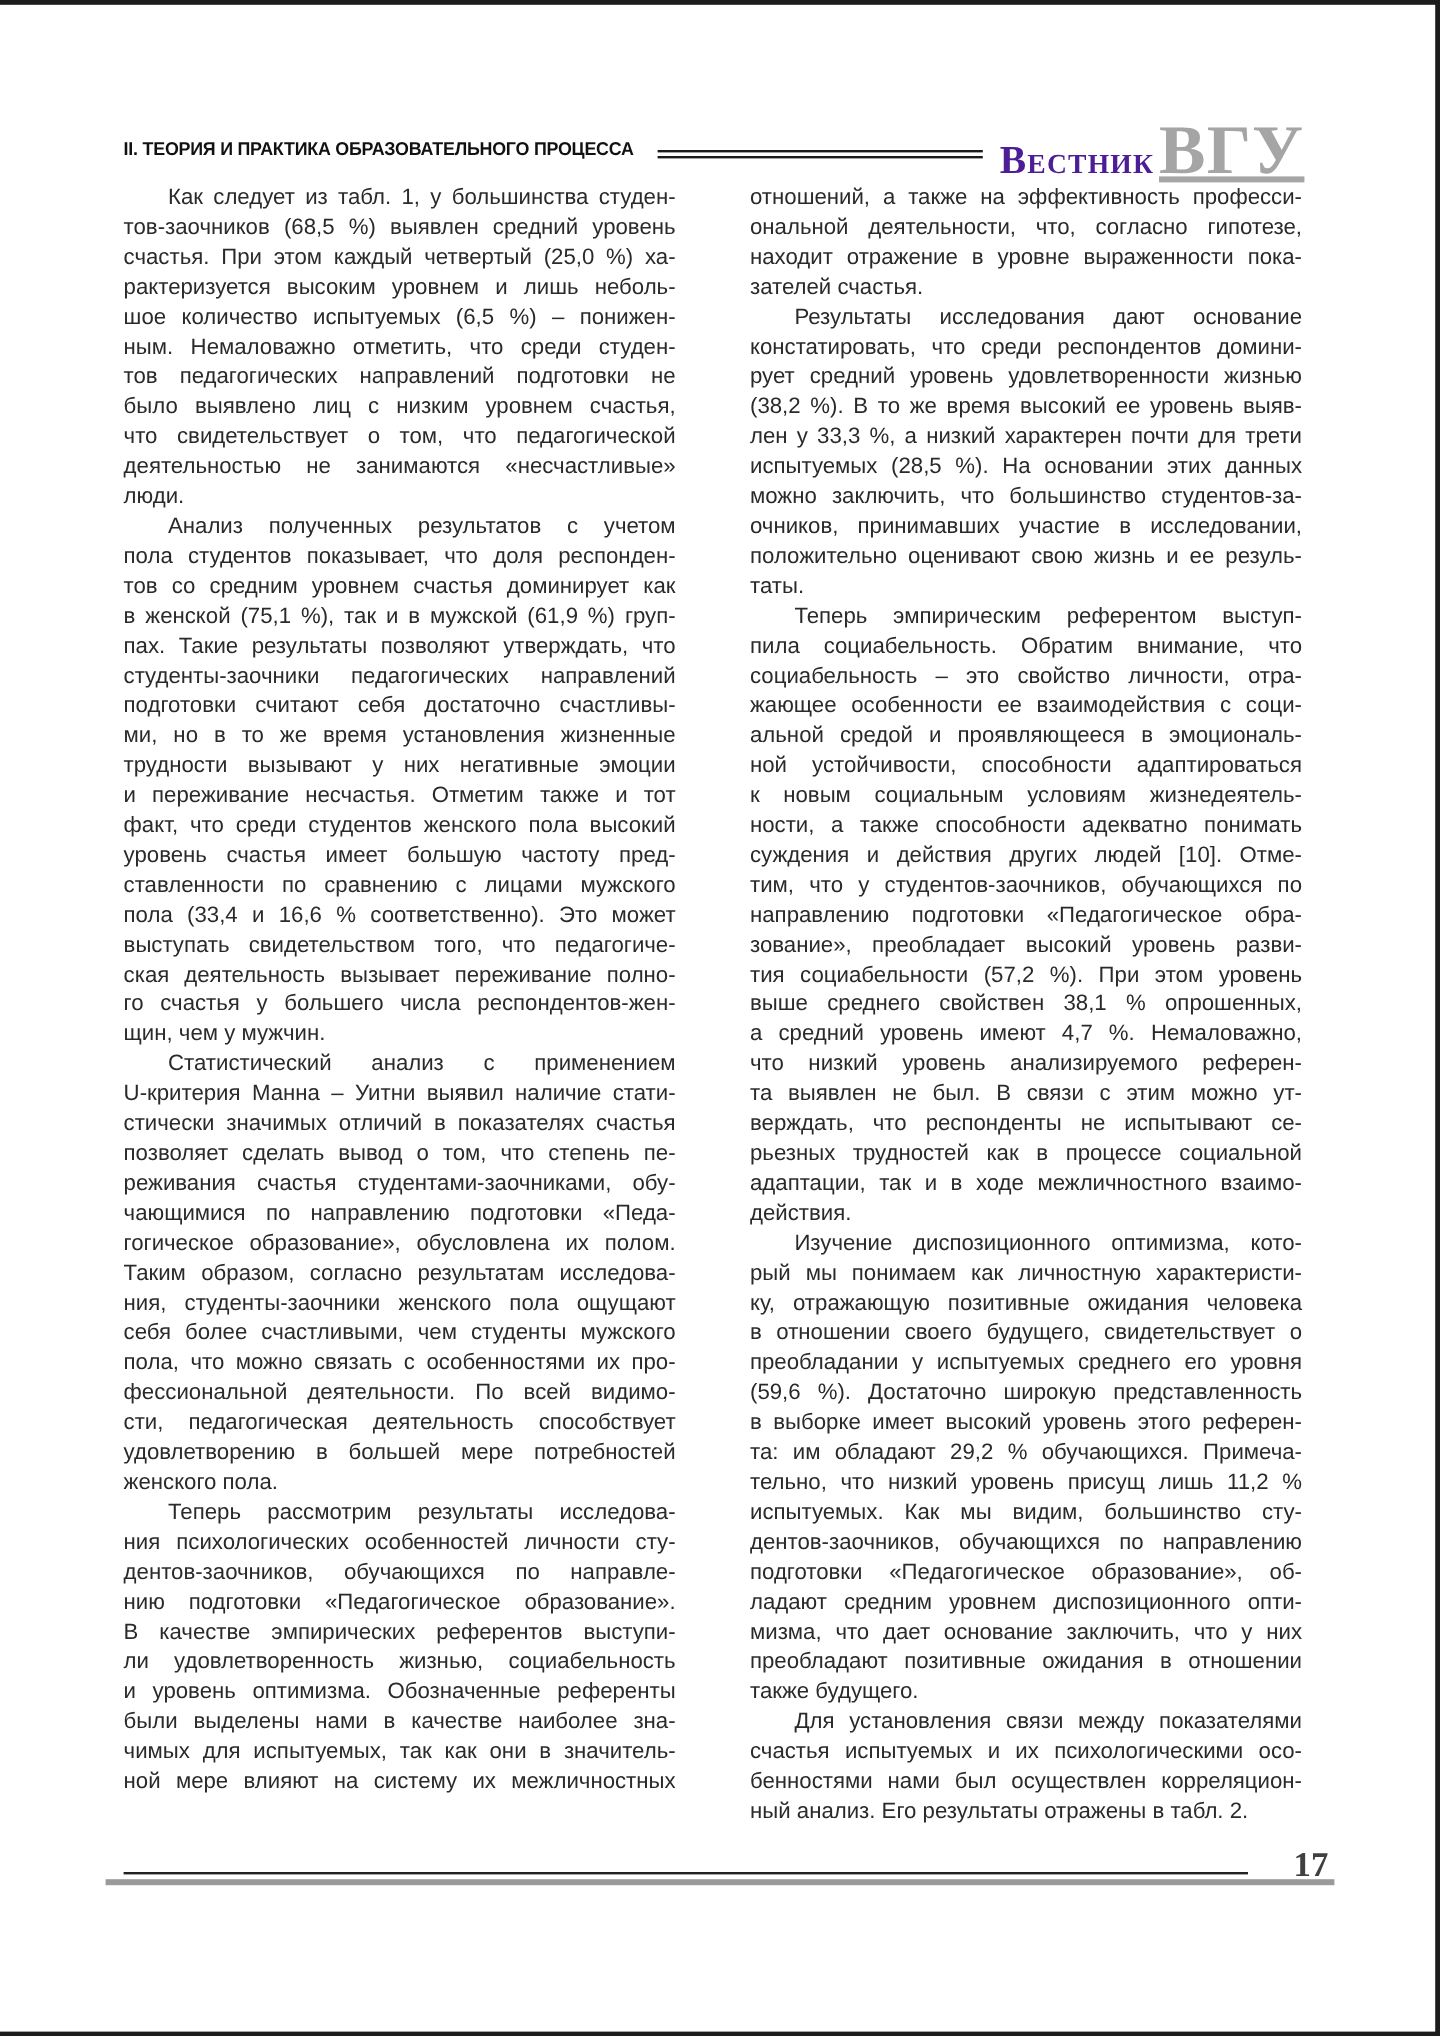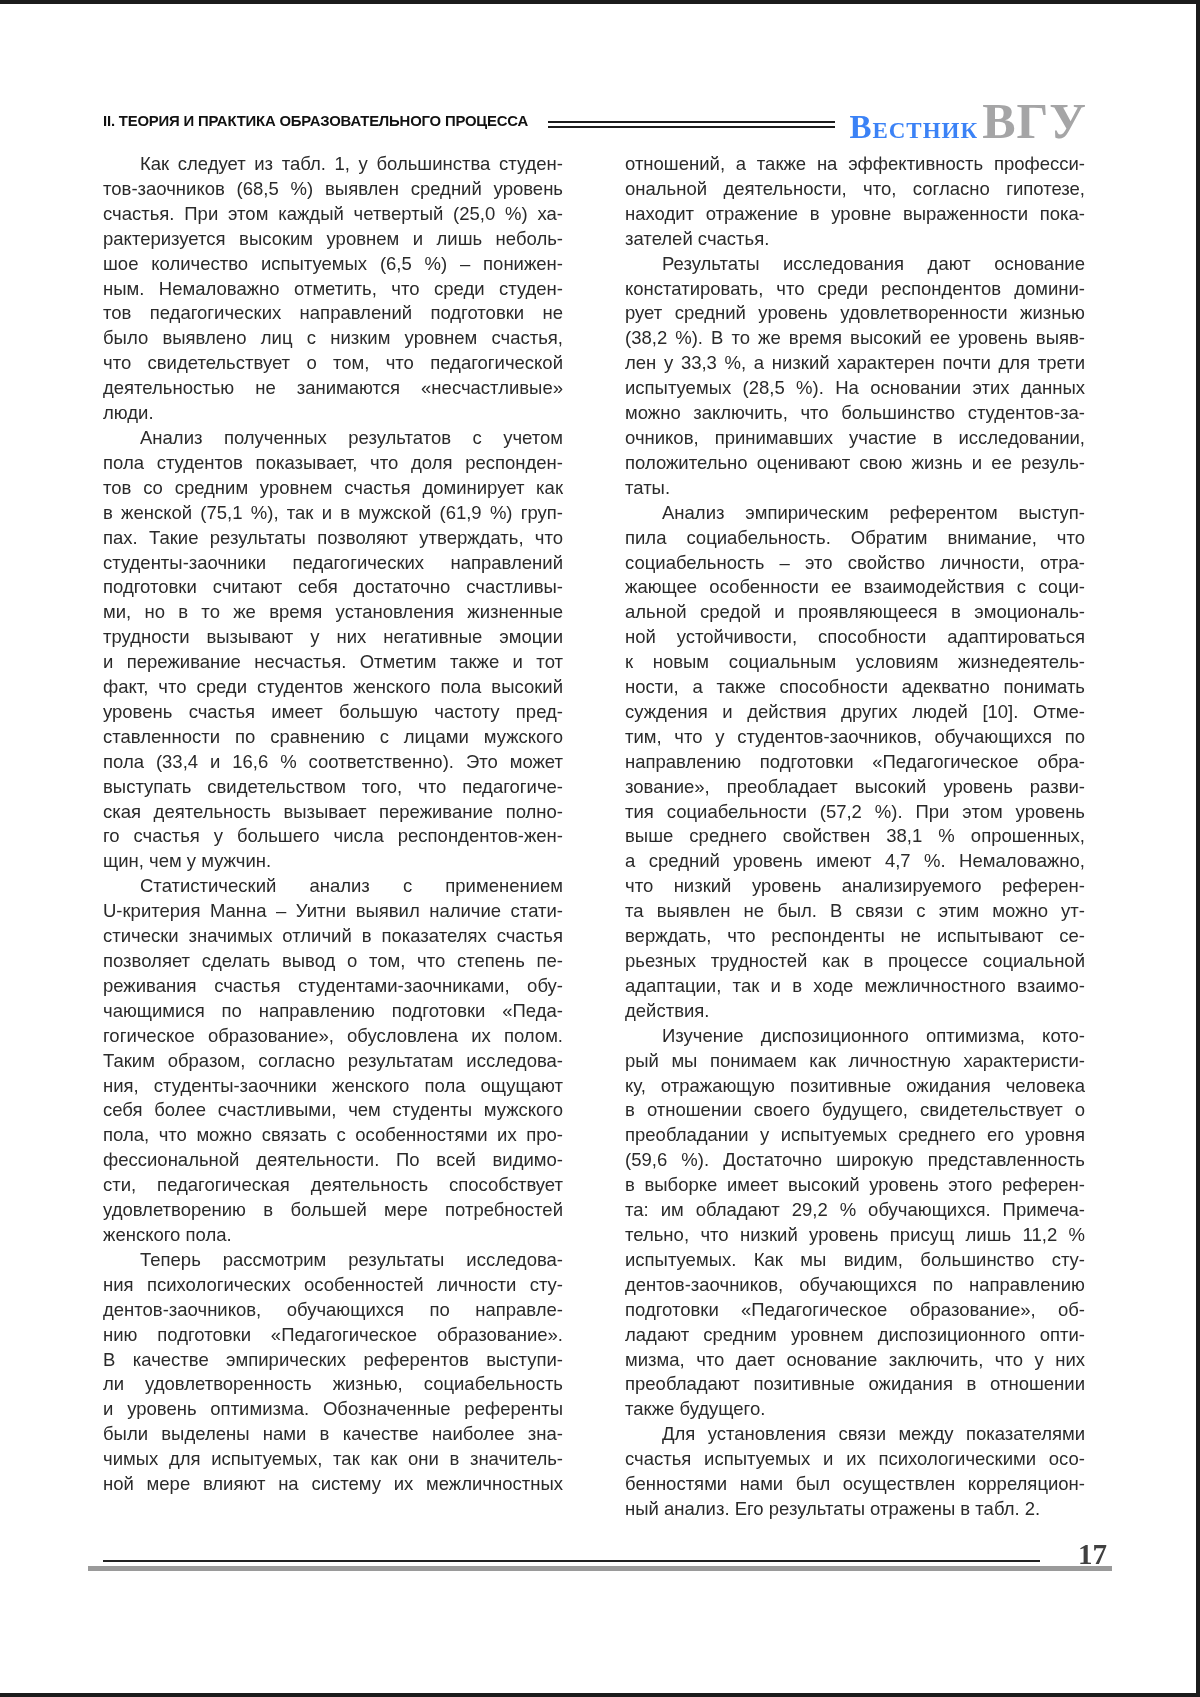--- a/index.html
+++ b/index.html
@@ -13,23 +13,23 @@
   .edge-bottom{position:absolute;bottom:0;left:0;right:0;height:4px;background:#1c1c1c;}
 
   
   .header{position:absolute;top:96px;left:103px;width:984px;display:flex;align-items:center;}
   .header-title{
     font-weight:bold;font-size:15.5px;letter-spacing:-0.2px;color:#111;
     white-space:nowrap;transform:scaleX(.96);transform-origin:left center;
   }
   .header-rule{flex:1;height:3px;border-top:2px solid #1c1c1c;border-bottom:2px solid #1c1c1c;margin:6px 14px 0 2px;}
   .logo{font-family:"Liberation Serif", serif;font-weight:bold;white-space:nowrap;line-height:1;}
-  .logo-black{font-size:33px;color:#3b82f6;font-variant:small-caps;letter-spacing:1px;}
+  .logo-black{font-size:33px;color:#4c1d95;font-variant:small-caps;letter-spacing:1px;}
   .logo-black::first-letter{font-size:50px;}
-  .logo-gray{font-size:50px;color:#a5a5a6;letter-spacing:1px;}
+  .logo-gray{font-size:58px;color:#a5a5a6;letter-spacing:1px;text-decoration:underline;}
 
   
   .columns{position:absolute;top:152px;left:103px;width:982px;display:flex;gap:62px;}
   .col{width:470px;font-size:18.5px;line-height:24.9px;}
   .para{margin:0;}
   .line{text-align:justify;text-align-last:justify;white-space:normal;}
   .line.last{text-align-last:left;}
   .line.indent{text-indent:37px;}
 
   
@@ -133,21 +133,21 @@
           <div class="line">рует средний уровень удовлетворенности жизнью</div>
           <div class="line">(38,2 %). В то же время высокий ее уровень выяв-</div>
           <div class="line">лен у 33,3 %, а низкий характерен почти для трети</div>
           <div class="line">испытуемых (28,5 %). На основании этих данных</div>
           <div class="line">можно заключить, что большинство студентов-за-</div>
           <div class="line">очников, принимавших участие в исследовании,</div>
           <div class="line">положительно оценивают свою жизнь и ее резуль-</div>
           <div class="line last">таты.</div>
         </div>
         <div class="para">
-          <div class="line indent">Анализ эмпирическим референтом выступ-</div>
+          <div class="line indent">Теперь эмпирическим референтом выступ-</div>
           <div class="line">пила социабельность. Обратим внимание, что</div>
           <div class="line">социабельность – это свойство личности, отра-</div>
           <div class="line">жающее особенности ее взаимодействия с соци-</div>
           <div class="line">альной средой и проявляющееся в эмоциональ-</div>
           <div class="line">ной устойчивости, способности адаптироваться</div>
           <div class="line">к новым социальным условиям жизнедеятель-</div>
           <div class="line">ности, а также способности адекватно понимать</div>
           <div class="line">суждения и действия других людей [10]. Отме-</div>
           <div class="line">тим, что у студентов-заочников, обучающихся по</div>
           <div class="line">направлению подготовки «Педагогическое обра-</div>

